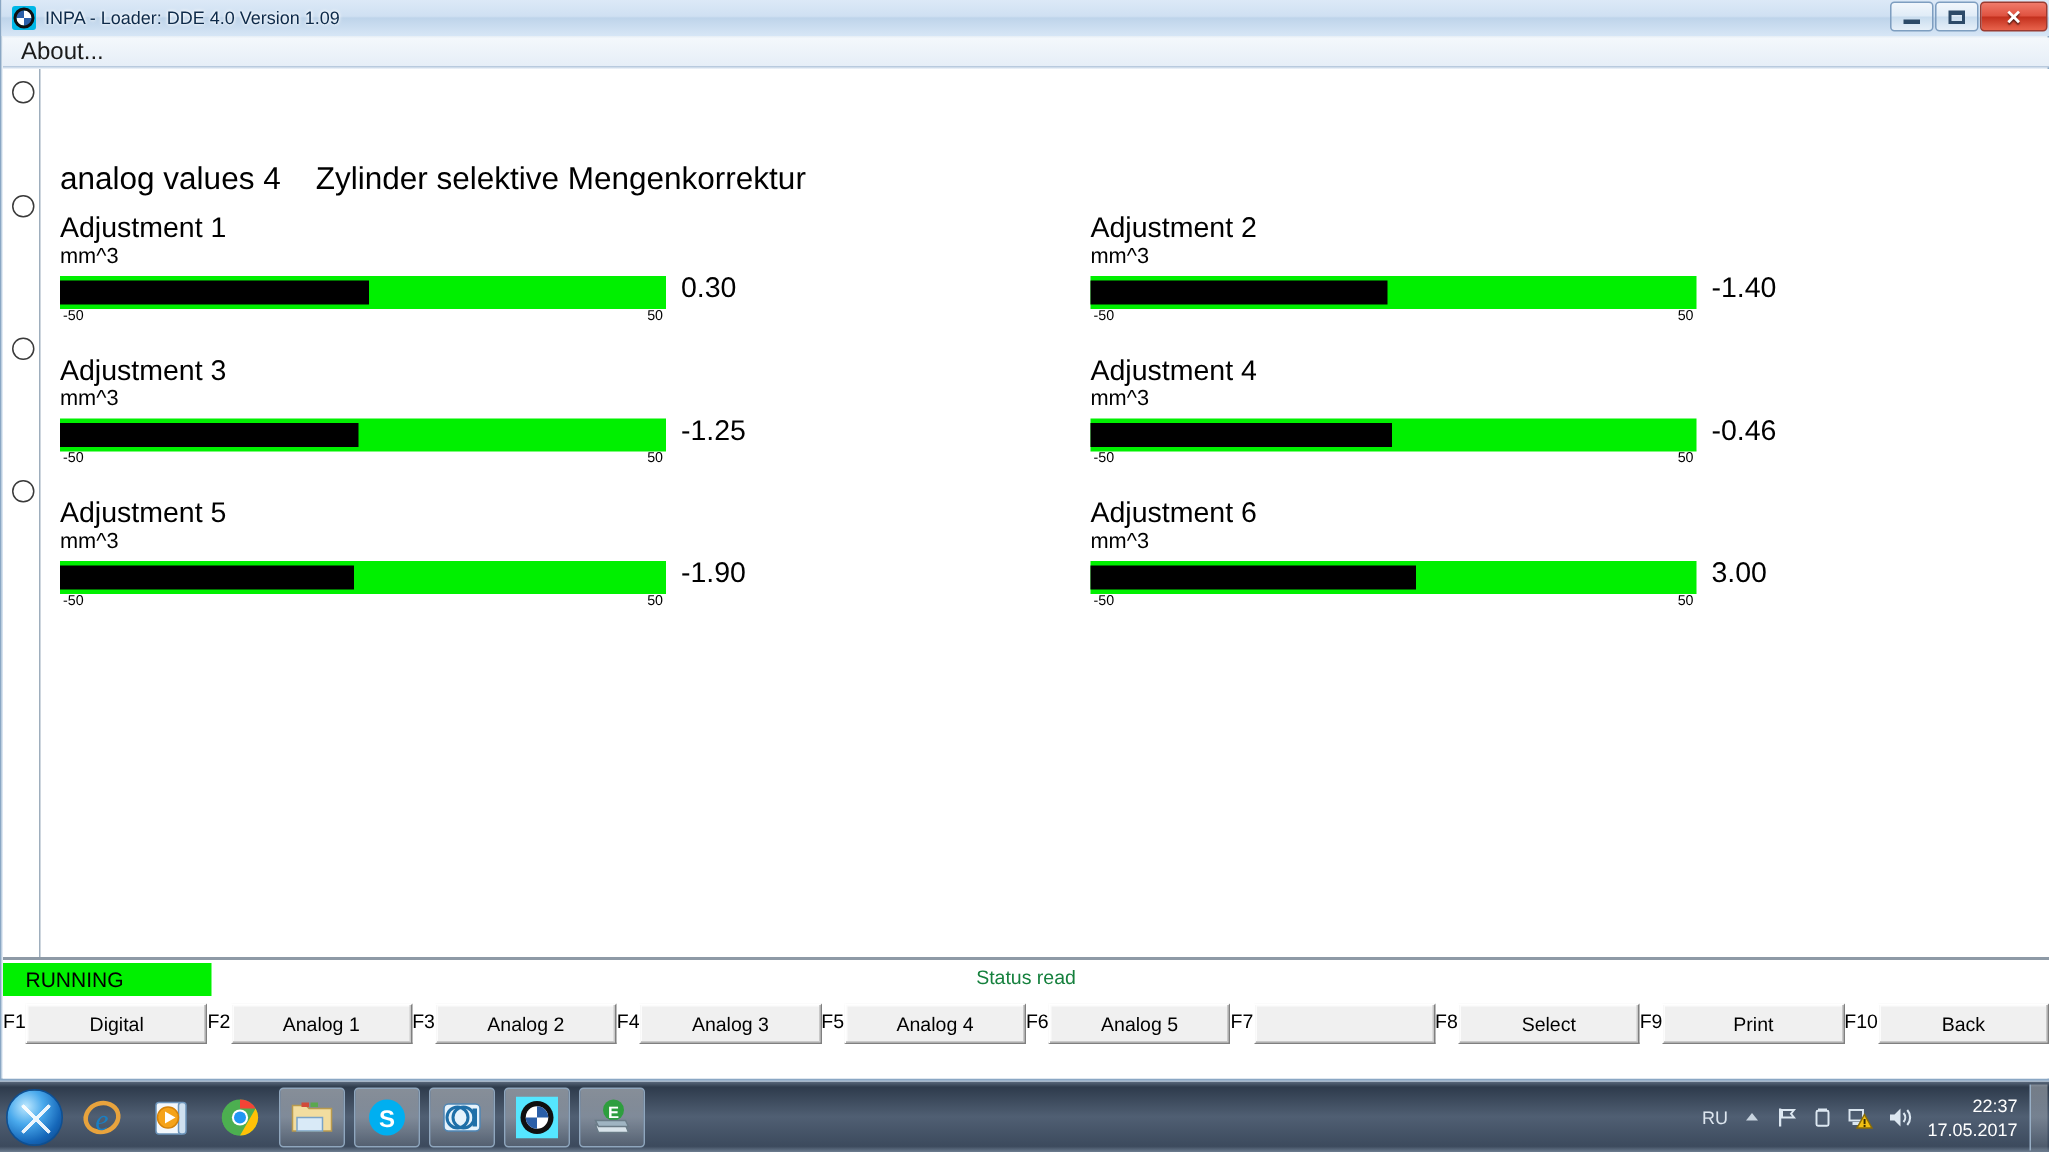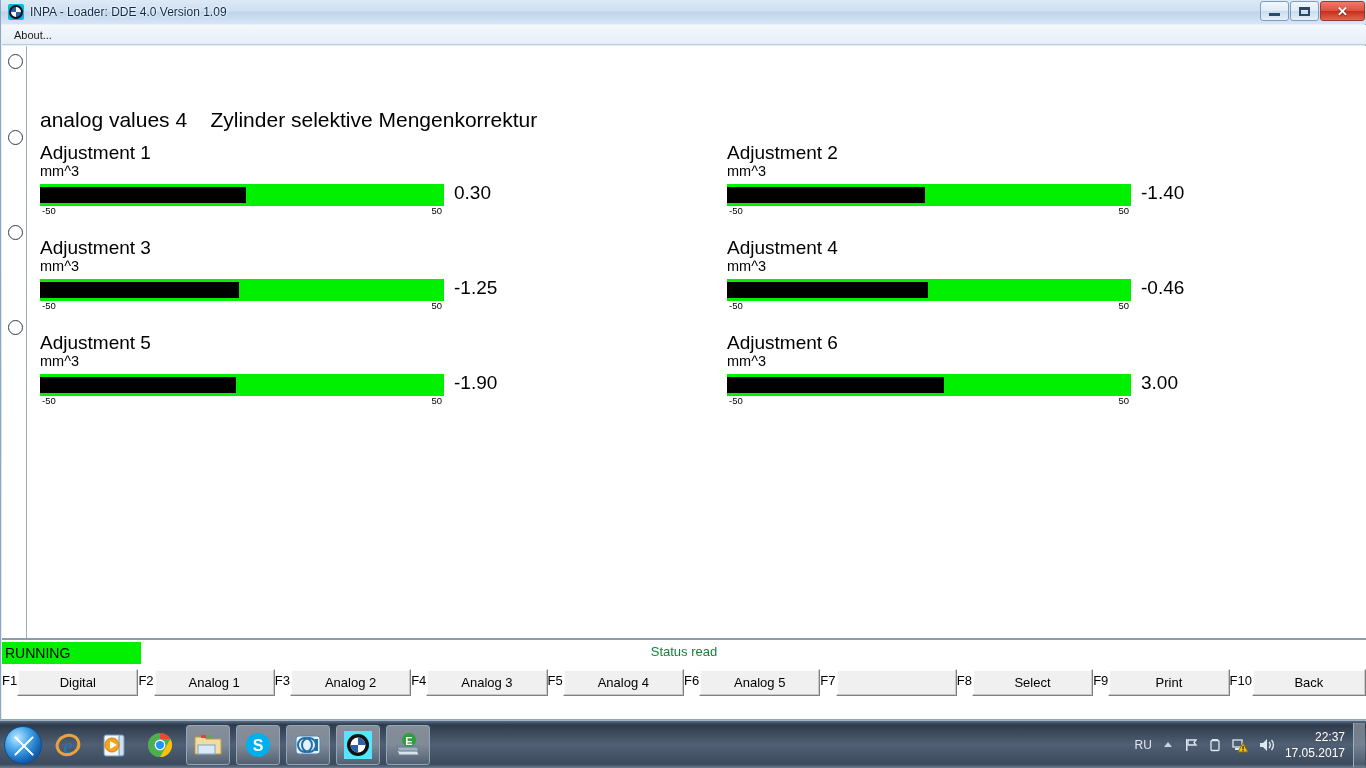--- a/index.html
+++ b/index.html
@@ -54,21 +54,21 @@
   .glyph-close { color: #ffffff; font-size: 13px; font-weight: bold; line-height: 1;
                  text-shadow: 0 1px 1px rgba(0,0,0,.55); }
 
   
   .menubar {
     position: absolute; left: 1px; top: 25px; width: 1364px; height: 20px;
     background: linear-gradient(to bottom, #f4f8fc 0%, #e6eef7 100%);
     border-bottom: 1px solid #b8cade;
     display: flex; align-items: center;
   }
-  .menu-item { font-size: 11px; color: #1b1b1b; padding: 1px 8px; margin-left: 4px; }
+  .menu-item { font-size: 16px; color: #1b1b1b; padding: 1px 8px; margin-left: 4px; }
 
   
   .client {
     position: absolute; left: 1px; top: 46px; width: 1364px; height: 592px;
     background: #ffffff; border: 1px solid #9ab0c6; border-width: 0 0 0 0;
   }
   .client-inner {
     position: absolute; left: 24px; top: 0; width: 1340px; height: 592px;
     background: #ffffff; border-left: 1px solid #9eaebd;
   }
@@ -101,21 +101,21 @@
   .scale .s-min { position: absolute; left: 2px; top: -1px; font-size: 9.5px; color: #000; }
   .scale .s-max { position: absolute; right: 2px; top: -1px; font-size: 9.5px; color: #000; }
 
   
   .statusband {
     position: absolute; left: 1px; top: 638px; width: 1364px; height: 81px;
     background: #ffffff; border-top: 2px solid #8e9aa6;
   }
   .running {
     position: absolute; left: 0; top: 2px; width: 140px; height: 22px;
-    background: #00f000; color: #000; font-size: 14px; line-height: 22px; padding-left: 3px;
+    background: #00f000; color: #000; font-size: 14px; line-height: 22px; padding-left: 15px;
     border-right: 1px solid #ffffff;
   }
   .status-read {
     position: absolute; left: 0; right: 0; top: 4px; text-align: center;
     font-size: 13px; color: #15803d;
   }
   .fkeys { position: absolute; left: 0; top: 26px; width: 1364px; display: flex; }
   .fkey { width: 136.4px; display: flex; flex-direction: row; align-items: center; }
   .fkey-name { font-size: 13px; color: #000; line-height: 18px; }
   .fkey-btn {

